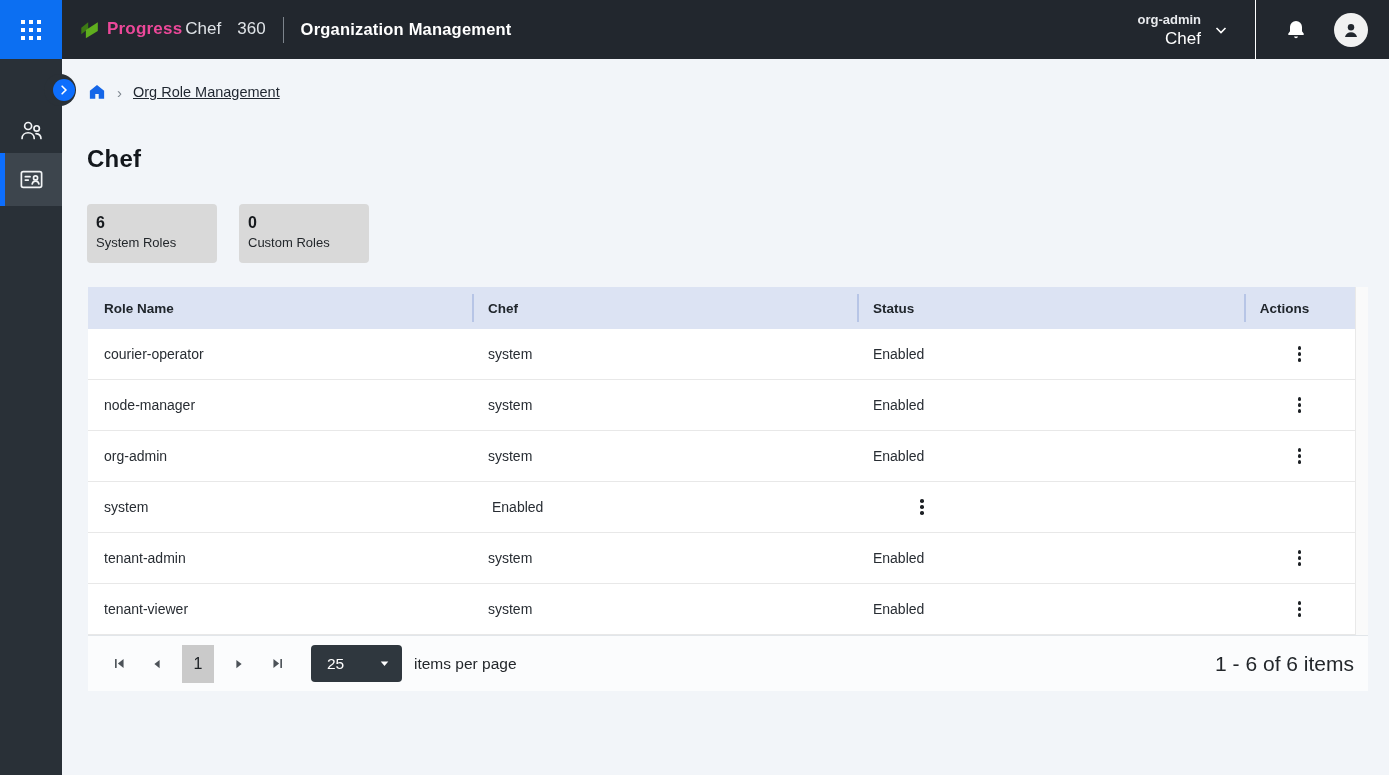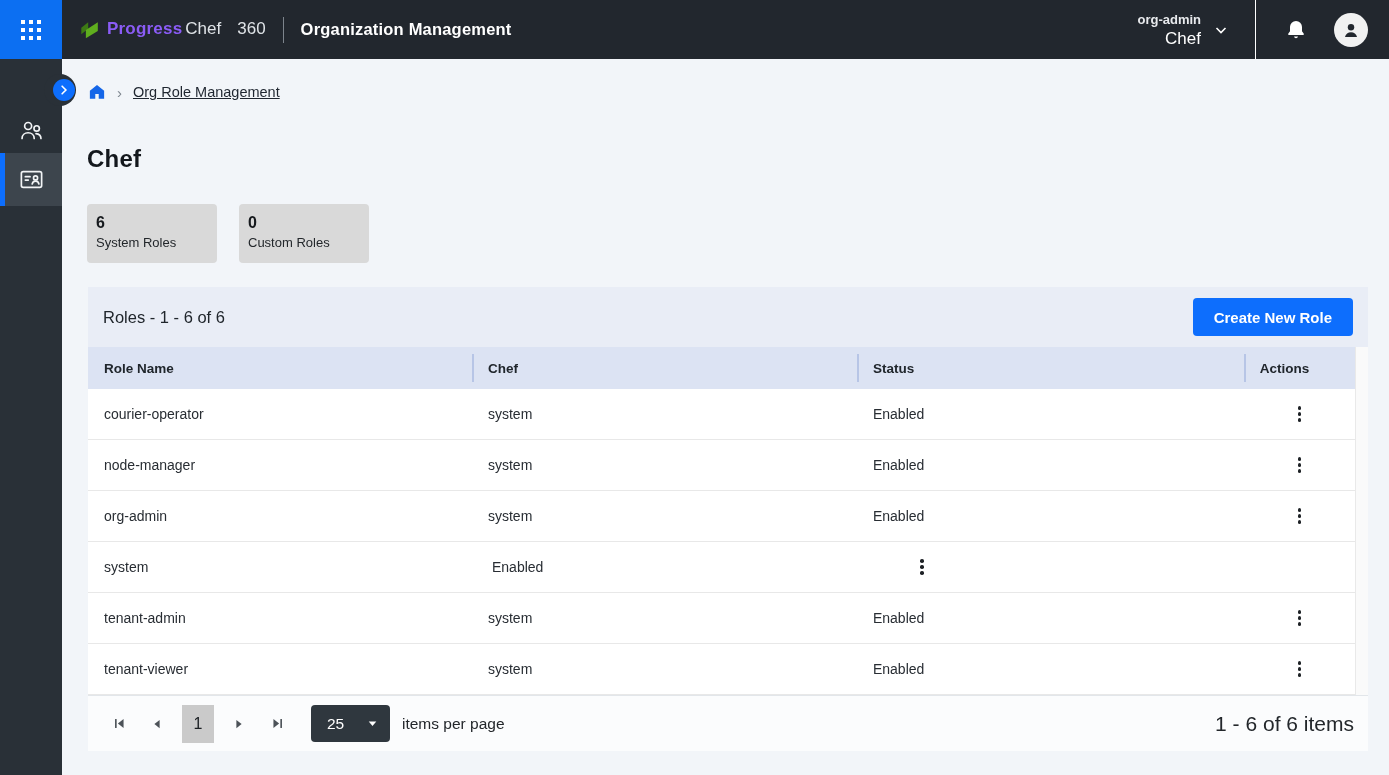--- a/index.html
+++ b/index.html
@@ -15,21 +15,21 @@
   
   .header {
     position:absolute; top:0; left:0; right:0; height:59px;
     background:#22272e; display:flex; align-items:center; z-index:30;
   }
   .waffle-btn { width:62px; height:59px; background:#0c6ff2; display:grid; place-items:center; cursor:pointer; flex:0 0 auto; }
   .waffle-grid { display:grid; grid-template-columns:repeat(3,4px); grid-gap:4px; }
   .waffle-grid i { width:4px; height:4px; background:#fff; display:block; }
   .brand { display:flex; align-items:baseline; margin-left:17px; white-space:nowrap; }
   .brand-mark { align-self:center; margin-right:6px; }
-  .brand-progress { color:#8b5cf6; font-weight:bold; font-size:17px; letter-spacing:.2px; }
+  .brand-progress { color:#ec4899; font-weight:bold; font-size:17px; letter-spacing:.2px; }
   .brand-chef { color:#dfe3e7; font-weight:normal; font-size:17px; margin-left:3px; }
   .brand-360 { color:#dfe3e7; font-weight:normal; font-size:17px; margin-left:16px; }
   .header-divider { width:1px; height:26px; background:#7d848c; margin:0 17px; }
   .app-title { color:#fff; font-weight:bold; font-size:16.5px; letter-spacing:.2px; }
   .header-right { margin-left:auto; display:flex; align-items:center; height:100%; }
   .user-block { text-align:right; margin-right:12px; cursor:pointer; }
   .user-role { color:#e8eaed; font-size:13px; font-weight:bold; line-height:17px; }
   .user-org { color:#fff; font-size:17px; line-height:21px; }
   .user-caret { margin-right:26px; cursor:pointer; display:grid; place-items:center; }
   .header-vline { width:1px; height:59px; background:#ffffff; }
@@ -68,21 +68,21 @@
   .col-status { width:390px; }
   .col-actions{ width:112px; }
   .tr { display:flex; height:51px; align-items:center; background:#fff; border-bottom:1px solid #e8e8e8; }
   .td { font-size:14px; color:#282d33; padding-left:16px; }
   .td.col-actions { display:flex; justify-content:center; padding-left:0; }
   .kebab-btn { width:28px; height:28px; background:none; border:none; cursor:pointer; display:flex; flex-direction:column; align-items:center; justify-content:center; gap:2.5px; }
   .kebab-btn i { width:3.5px; height:3.5px; border-radius:50%; background:#1d2125; display:block; }
   .tfoot { height:56px; background:#fbfcfd; border-top:1px solid #e2e6ea; display:flex; align-items:center; padding:0 14px 0 12px; }
   .pg-btn { width:26px; height:26px; background:none; border:none; display:grid; place-items:center; cursor:pointer; margin:0 6px; }
   .pg-current { width:32px; height:38px; background:#cacaca; display:grid; place-items:center; font-size:16px; color:#1b1f23; margin:0 6px; cursor:pointer; }
-  .pgsize-dd { margin-left:15px; width:79px; height:37px; background:#2f373e; border-radius:4px; color:#fff; display:flex; align-items:center; padding:0 12px 0 16px; font-size:15.5px; cursor:pointer; }
+  .pgsize-dd { margin-left:15px; width:91px; height:37px; background:#2f373e; border-radius:4px; color:#fff; display:flex; align-items:center; padding:0 12px 0 16px; font-size:15.5px; cursor:pointer; }
   .pgsize-caret { margin-left:auto; }
   .items-label { margin-left:12px; font-size:15.5px; color:#23272b; }
   .pg-summary { margin-left:auto; font-size:21px; color:#23272b; }
   svg { display:block; }
 </style>
 </head>
 <body>
 
 <div class="header">
   <div class="waffle-btn">
@@ -184,24 +184,20 @@
       <div class="stat-value">6</div>
       <div class="stat-label">System Roles</div>
     </div>
     <div class="stat-card">
       <div class="stat-value">0</div>
       <div class="stat-label">Custom Roles</div>
     </div>
   </div>
 
   <div class="panel">
-    <div class="panel-header">
-      <span class="panel-title">Roles - 1 - 6 of 6</span>
-      <button class="create-btn">Create New Role</button>
-    </div>
 
     <div class="table-wrap">
       <div class="table-main">
         <div class="thead">
           <div class="th col-name">Role Name</div>
           <div class="th col-type">Chef</div>
           <div class="th col-status">Status</div>
           <div class="th col-actions">Actions</div>
         </div>
 

